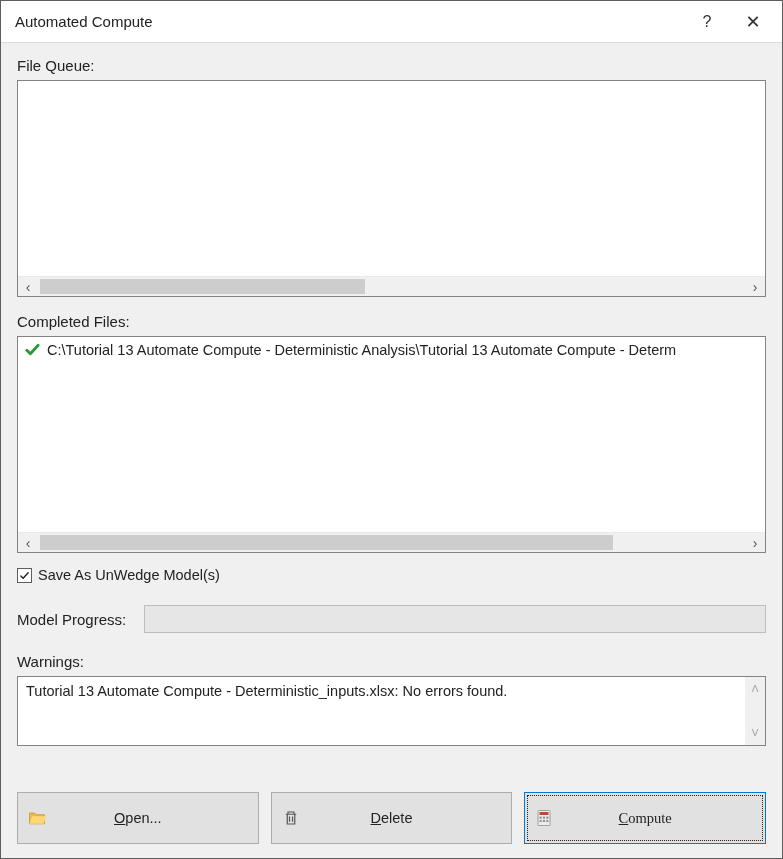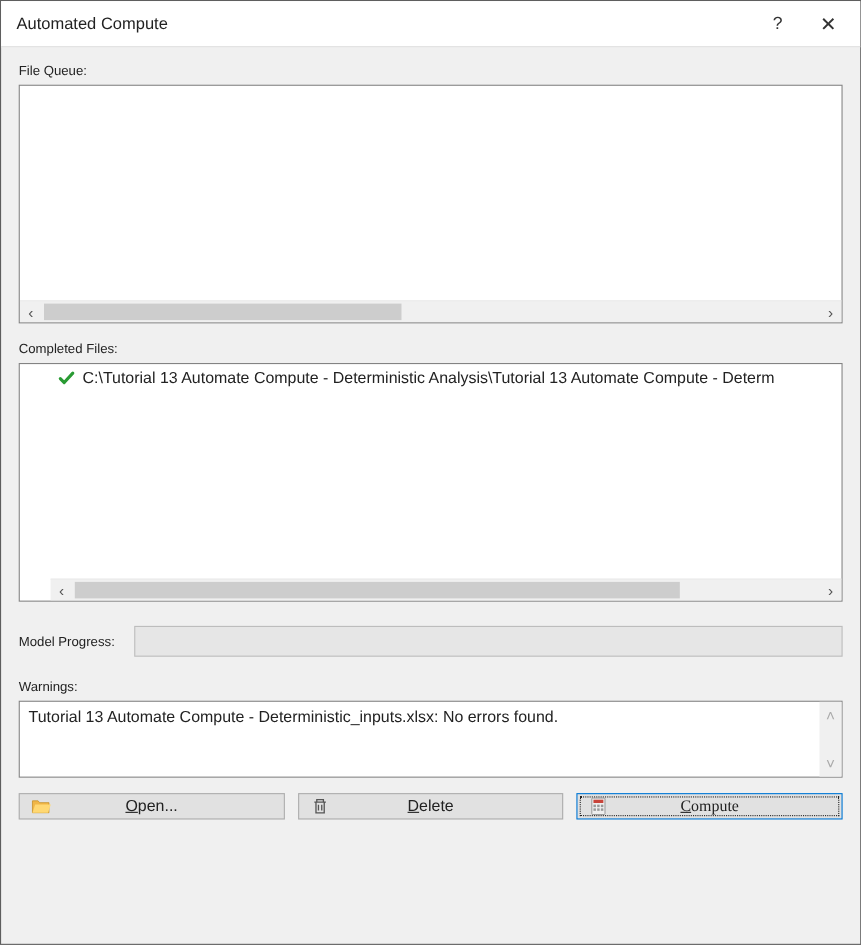--- a/index.html
+++ b/index.html
@@ -34,34 +34,34 @@
     font-size: 18px;
     color: #333;
     cursor: default;
   }
   .titlebar .tb-help { font-size: 16px; }
   .client {
     flex: 1;
     padding: 14px 16px 12px 16px;
     display: flex; flex-direction: column;
   }
-  .section-label { font-size: 12px; color: #222; margin-bottom: 6px; }
+  .section-label { font-size: 15px; color: #222; margin-bottom: 6px; }
   .listbox {
     background: #fff;
     border: 1px solid #838383;
     display: flex; flex-direction: column;
     overflow: hidden;
   }
   .listbox .items { flex: 1; overflow: hidden; padding: 2px 4px;
     white-space: nowrap; 
     font-size: 14.5px;
     color: #222;
   }
   .file-queue { height: 217px; }
-  .completed-files { height: 217px; padding-left: 28px; }
+  .completed-files { height: 217px; }
   .hscroll {
     height: 20px;
     background: #f0f0f0;
     border-top: 1px solid #eaeaea;
     display: flex;
     align-items: stretch;
   }
   .hscroll .arrow {
     width: 20px;
     display: flex; align-items: center; justify-content: center;
@@ -128,28 +128,29 @@
     align-items: center; justify-content: space-between;
     padding: 4px 0;
     color: #aaa;
   }
   .button-row {
     display: flex; gap: 12px;
     margin-top: 14px;
   }
   .btn {
     flex: 1;
-    height: 24px;
+    height: 52px;
     background: #e1e1e1;
     border: 1px solid #adadad;
     display: flex; align-items: center; justify-content: center;
     gap: 10px;
     font-size: 14.5px;
     color: #222;
     position: relative;
+    margin-top: 32px;
   }
   .btn .icon-slot {
     position: absolute;
     left: 8px; top: 50%; transform: translateY(-50%);
     width: 22px; height: 22px;
     display: flex; align-items: center; justify-content: center;
   }
   .btn.focused {
     border: 1.5px solid #0078d7;
     outline: 1px dotted #222;
@@ -203,20 +204,28 @@
       </div>
       <div class="hscroll">
         <div class="arrow">‹</div>
         <div class="track">
           <div class="thumb cf-thumb"></div>
         </div>
         <div class="arrow">›</div>
       </div>
     </div>
 
+    <div class="checkbox-row">
+      <span class="chk">
+        <svg viewBox="0 0 24 24">
+            <path fill="none" stroke="#222" stroke-width="3" stroke-linecap="round" stroke-linejoin="round" d="M4 13 L9 18 L20 6"></path>
+          </svg>
+      </span>
+      <span>Save As UnWedge Model(s)</span>
+    </div>
 
     <div class="progress-row">
       <div class="section-label">Model Progress:</div>
       <div class="progress-bar"></div>
     </div>
 
     <div style="height:20px;"></div>
 
     <div class="section-label">Warnings:</div>
     <div class="warnings-box">

